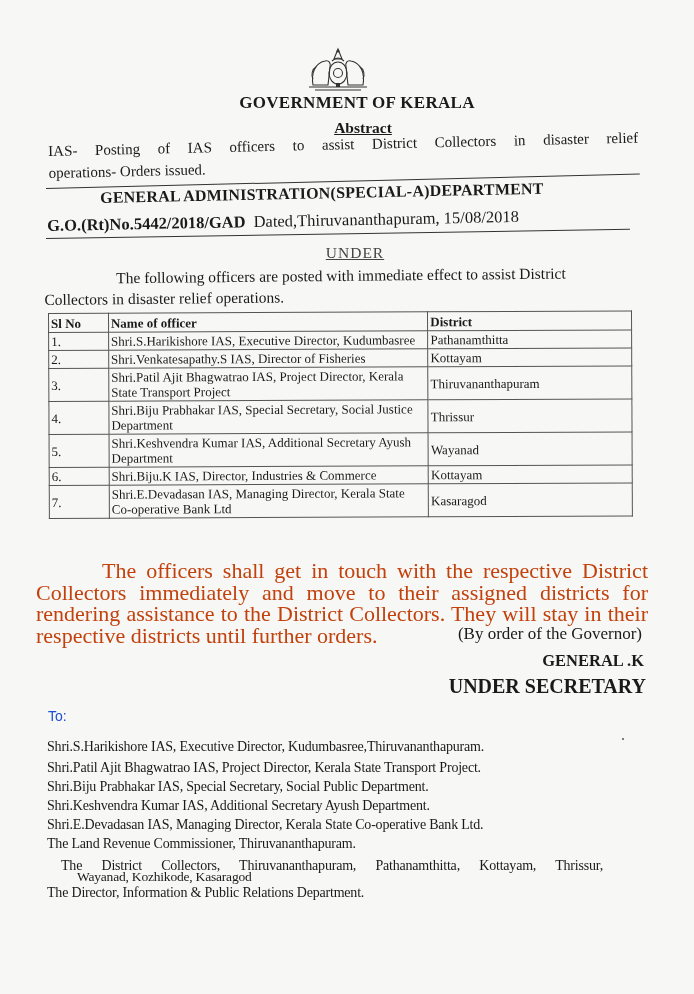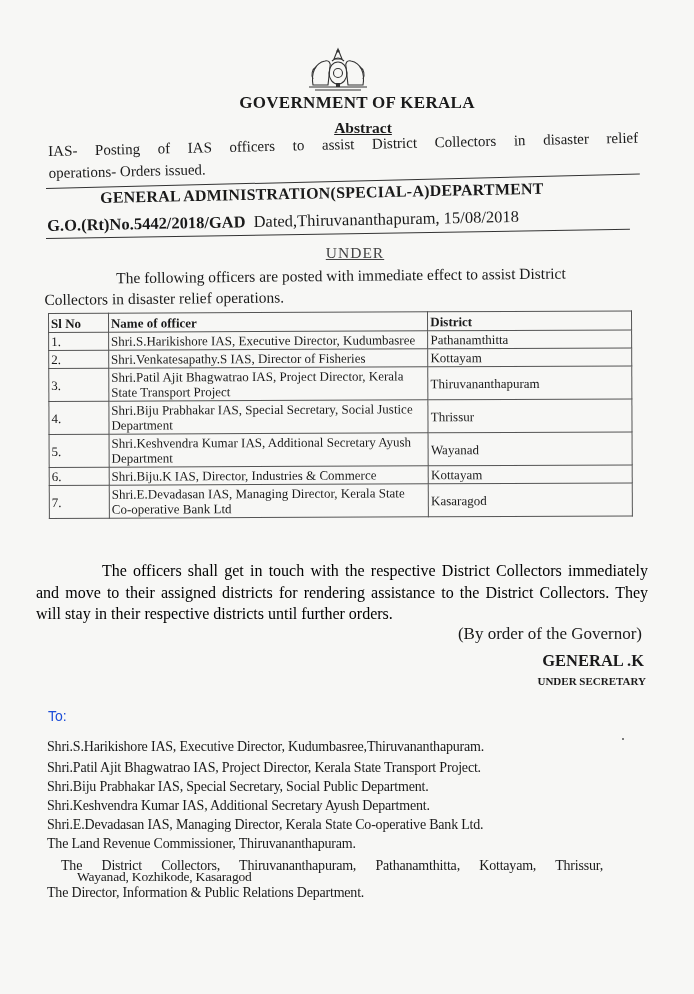--- a/index.html
+++ b/index.html
@@ -44,27 +44,27 @@
   table.officers { position: absolute; left: 48px; top: 313px; width: 584px;
     border-collapse: collapse; font-size: 13px; line-height: 15px;
     transform: rotate(-0.25deg); transform-origin: left top; }
   table.officers th, table.officers td { border: 1px solid #555; padding: 1px 2px; vertical-align: middle; text-align: left; }
   table.officers th { font-weight: bold; font-size: 13px; padding: 2px 2px 1px; }
   table.officers col.c1 { width: 60px; }
   table.officers col.c2 { width: 320px; }
   table.officers col.c3 { width: 204px; }
   table.officers td.name { white-space: normal; }
 
-  .body-para { left: 36px; top: 560px; width: 612px; font-size: 16px; line-height: 21.5px; white-space: normal;
-    text-align: justify; color:#000000; }
+  .body-para { left: 36px; top: 560px; width: 612px; font-size: 22px; line-height: 21.5px; white-space: normal;
+    text-align: justify; color:#c2410c; }
   .body-para .indent { display: inline-block; width: 66px; }
 
   .by-order { right: 52px; top: 624px; font-size: 17px; }
   .signer { right: 50px; top: 651px; font-size: 16.5px; font-weight: bold; }
-  .designation { right: 48px; top: 675px; font-size: 11px; font-weight: bold; }
+  .designation { right: 48px; top: 675px; font-size: 20px; font-weight: bold; }
 
   .to-label { left: 48px; top: 708px; font-family: "Liberation Sans", "DejaVu Sans", sans-serif; font-size: 14px; color:#1d4ed8; }
   .dot { left: 622px; top: 738px; width: 2px; height: 2px; background: #555; border-radius: 1px; }
 
   .recipients { left: 47px; top: 737px; font-size: 14px; line-height: 19px; letter-spacing: -0.2px; }
   .recipients div { white-space: nowrap; }
   .recipients .r0 { margin-bottom: 2px; }
   .recipients .dc { position: relative; height: 30px; }
   .recipients .dc .top { position: absolute; left: 14px; top: 3px; word-spacing: 16px; }
   .recipients .dc .sub { position: absolute; left: 30px; top: 14px; font-size: 13.5px; }

